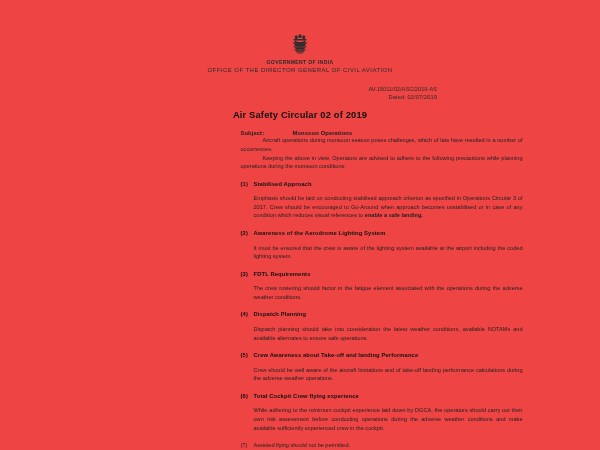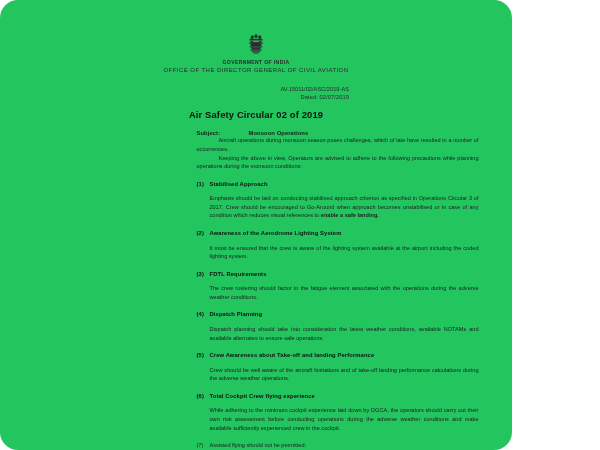--- a/index.html
+++ b/index.html
@@ -11,25 +11,24 @@
     width: 600px;
     height: 450px;
     overflow: hidden;
     font-family: "Liberation Sans", sans-serif;
     color: #1a1a1a;
     -webkit-font-smoothing: antialiased;
   }
 
   .page {
     position: relative;
-    width: 512px;
+    width: 600px;
     height: 450px;
-    background: #22c55e;
+    background: #ef4444;
     box-sizing: border-box;
-    border-radius: 18px;
   }
 
   
   .letterhead {
     padding-top: 33px;
     text-align: center;
   }
   .emblem {
     width: 22px;
     height: 24px;

